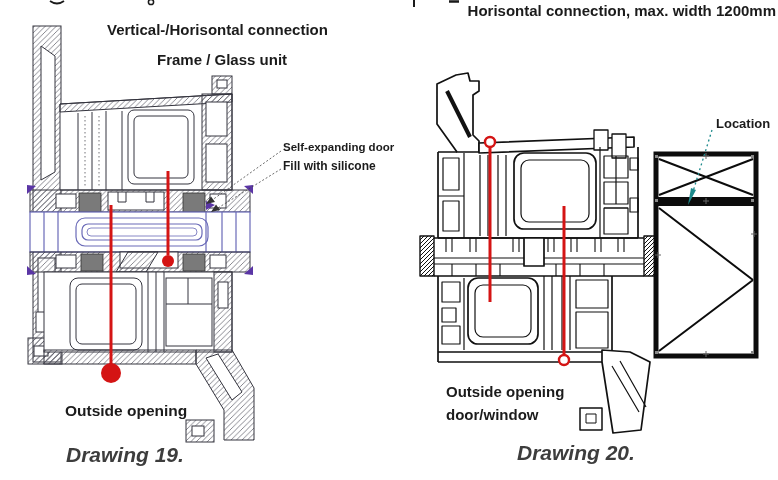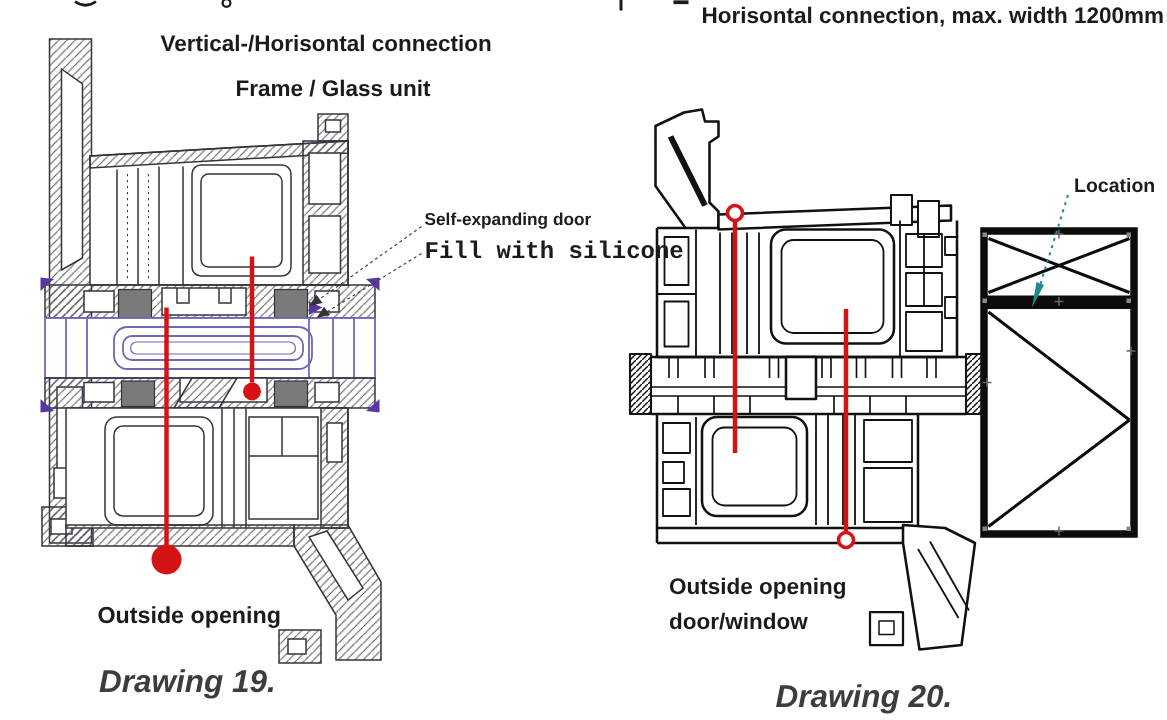--- a/index.html
+++ b/index.html
@@ -203,23 +203,23 @@
     <path d="M712,130 L691,198" stroke="var(--teal)" stroke-width="1.3" stroke-dasharray="2,3" fill="none"></path>
     <polygon points="688,205 696,190 691,188" fill="var(--teal)"></polygon>
   </g>
 </svg>
 
 <div class="lbl t15 right-align" style="top:3px;">Horisontal connection, max. width 1200mm</div>
 
 <div class="lbl t15" style="left:82px;top:22px;">Vertical-/Horisontal connection</div>
 <div class="lbl t15" style="left:88px;top:52px;margin-left:44px;">Frame / Glass unit</div>
 <div class="lbl t11" style="left:283px;top:141px;">Self-expanding door</div>
-<div class="lbl t11" style="left:283px;top:160px;font-size:16px;font-family:Liberation Mono, monospace;">Fill with silicone</div>
+<div class="lbl t11" style="left:283px;top:160px;font-size:12px;">Fill with silicone</div>
 <div class="lbl t15" style="left:40px;top:403px;font-size:15.5px;">Outside opening</div>
 <div class="lbl cap" style="left:66px;top:444px;">Drawing 19.</div>
 
 <div class="lbl t15" style="left:421px;top:384px;">Outside opening</div>
 <div class="lbl t15" style="left:421px;top:407px;">door/window</div>
-<div class="lbl cap" style="left:517px;top:454px;">Drawing 20.</div>
+<div class="lbl cap" style="left:517px;top:442px;">Drawing 20.</div>
 
 <div class="lbl t14" style="left:716px;top:117px;">Location</div>
 
 </div>
 
 </body></html>

